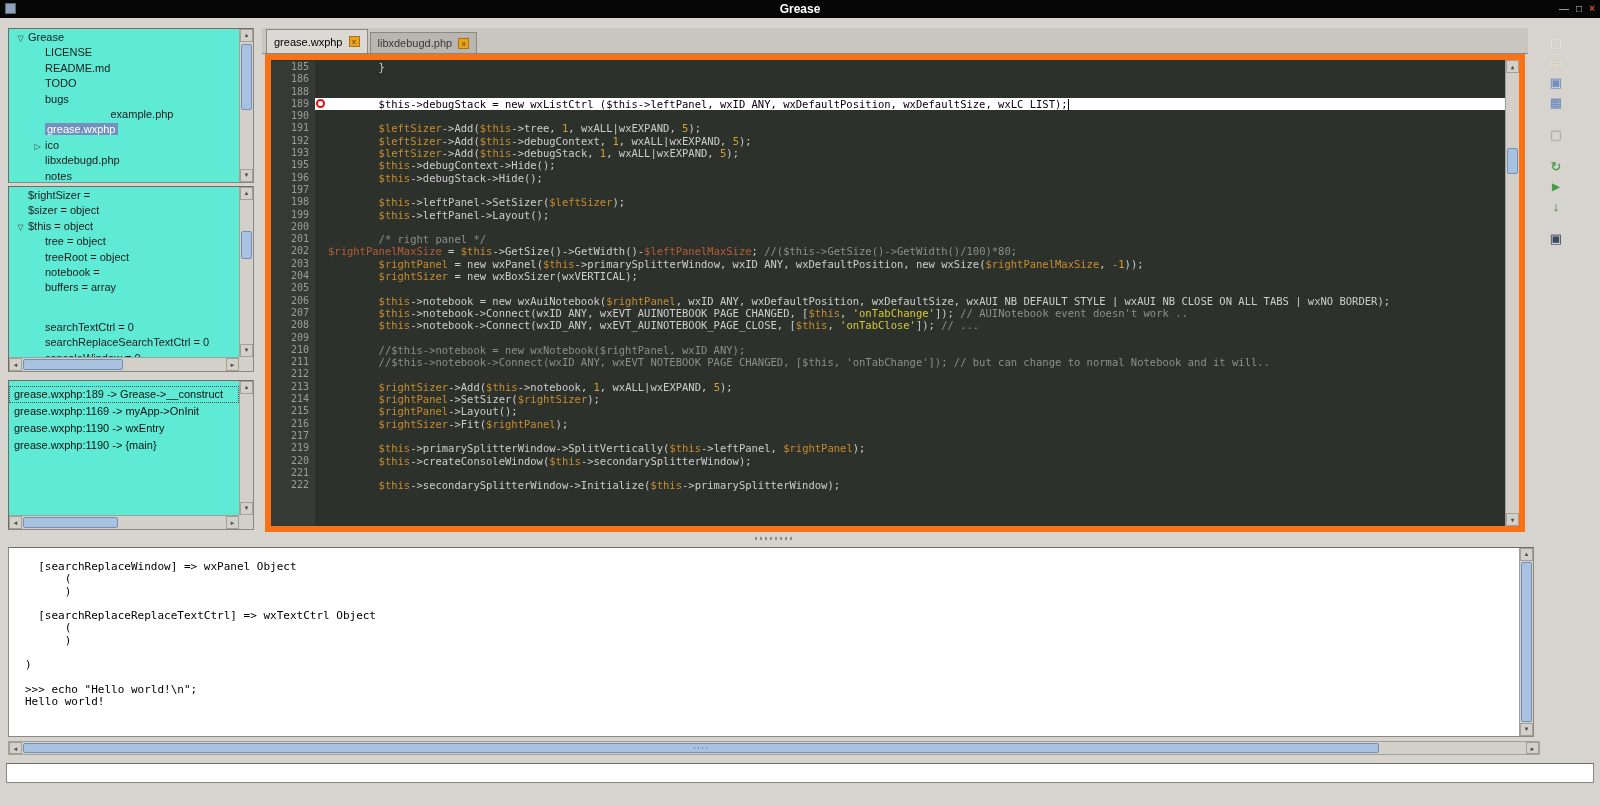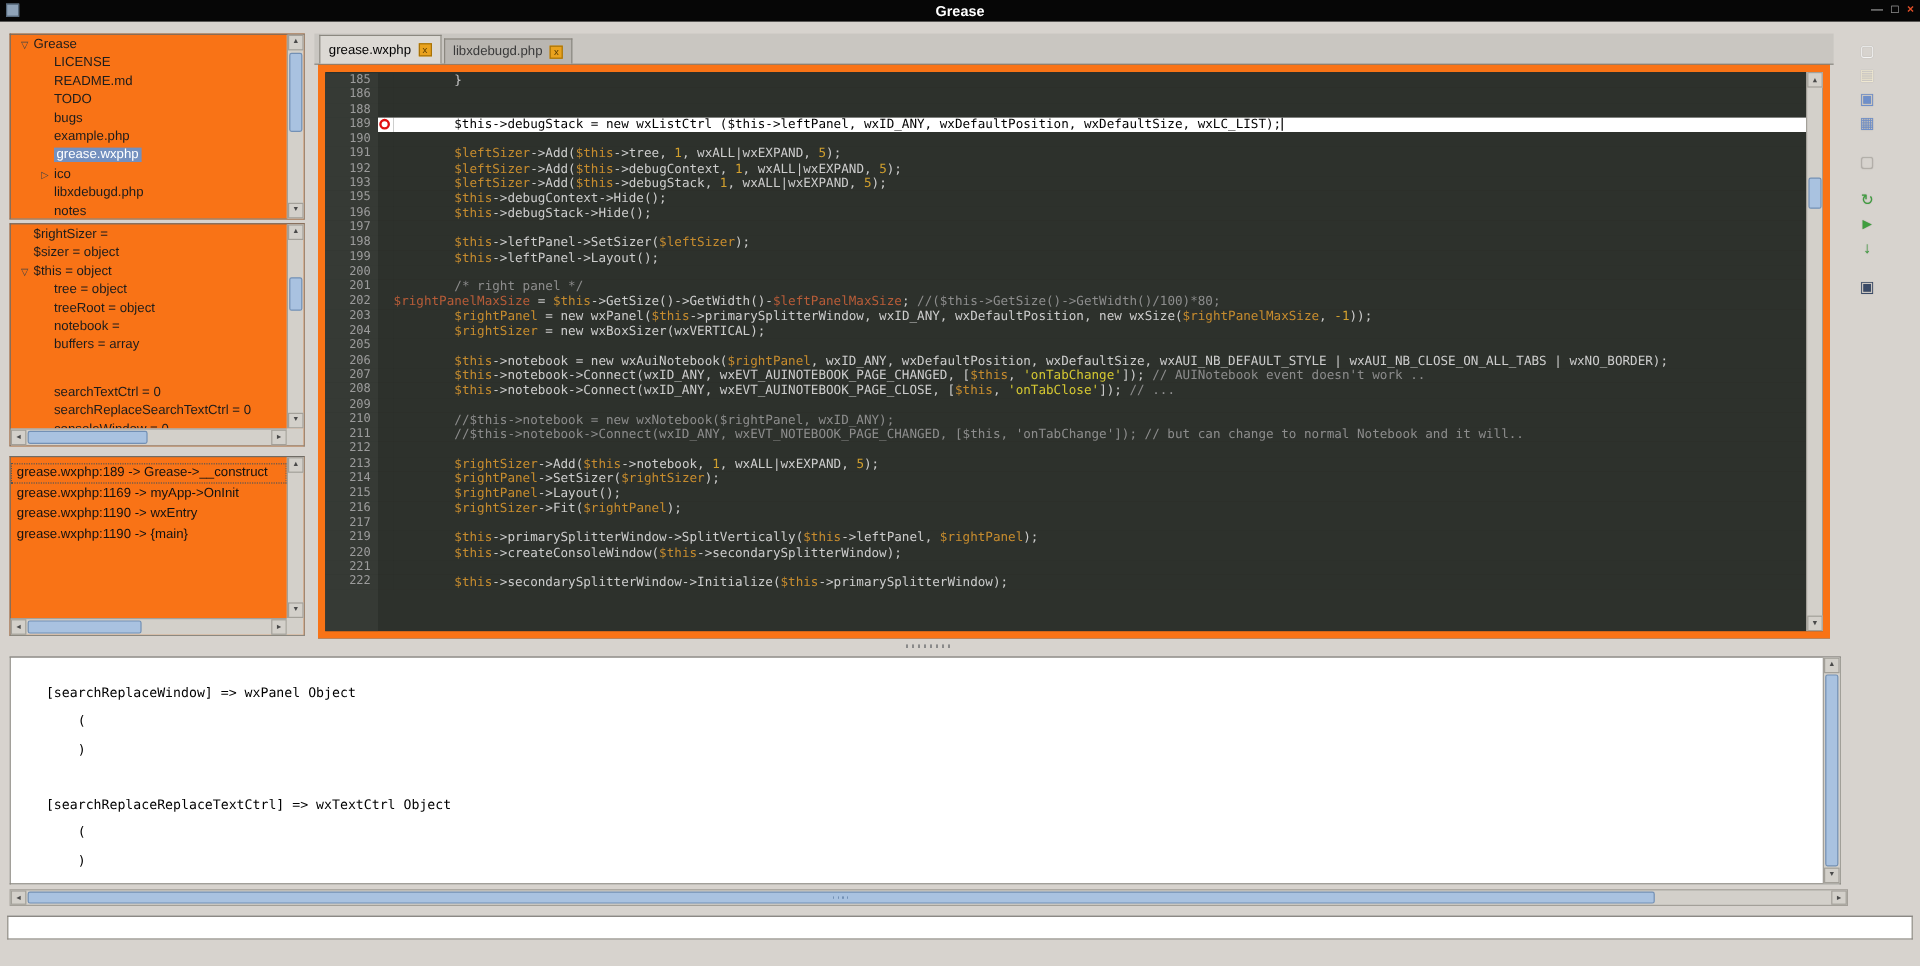--- a/index.html
+++ b/index.html
@@ -8,21 +8,21 @@
 
   
   .titlebar{position:absolute;left:0;top:0;width:1600px;height:18px;background:#060606;}
   .titlebar .title{position:absolute;left:0;right:0;top:2px;text-align:center;font-size:12px;font-weight:bold;color:#fff;}
   .app-icon{position:absolute;left:5px;top:3px;width:11px;height:11px;background:#8fa3b8;border:1px solid #56687a;}
   .winbtns{position:absolute;right:5px;top:0;height:18px;display:flex;align-items:center;gap:7px;}
   .wbtn{color:#c9c9c9;font-size:10px;line-height:10px;cursor:default;}
   .wbtn.close{color:#e04f28;font-weight:bold;}
 
   
-  .panel{position:absolute;background:#f97316;border:1px solid #8b8880;border-top-color:#6f6c66;border-left-color:#6f6c66;padding-left:17px;}
+  .panel{position:absolute;background:#5eead4;border:1px solid #8b8880;border-top-color:#6f6c66;border-left-color:#6f6c66;padding-left:17px;}
   .pc{position:absolute;left:0;top:1px;right:14px;bottom:0;overflow:hidden;font-size:11px;color:#1c1c1c;}
   .pc.hb{bottom:14px;}
 
   
   .vsb{position:absolute;top:0;right:0;bottom:0;width:14px;background:#d3d0ca;border-left:1px solid #a3a099;}
   .vsb.hb{bottom:14px;}
   .hsb{position:absolute;left:0;right:0;bottom:0;height:14px;background:#d3d0ca;border-top:1px solid #a3a099;}
   .hsb.vb{right:14px;}
   .sb-btn{position:absolute;background:#d3d0ca;border:1px solid #a3a099;color:#4a4a4a;font-size:6px;text-align:center;line-height:11px;}
   .sb-up{top:0;left:0;right:0;height:13px;}
@@ -69,21 +69,21 @@
   .side-toolbar{position:absolute;left:1546px;top:34px;width:20px;display:flex;flex-direction:column;align-items:center;gap:3px;}
   .tbtn{width:17px;height:17px;display:flex;align-items:center;justify-content:center;font-size:13px;cursor:default;text-shadow:0 0 1px rgba(0,0,0,.25);}
   .tbtn.gap{margin-top:12px;}
 
   
   .main-sash{position:absolute;left:8px;top:533px;width:1532px;height:11px;display:flex;align-items:center;justify-content:center;}
   .sash-grip{width:38px;height:3px;background:repeating-linear-gradient(90deg,#8a8a8a 0 2px,rgba(0,0,0,0) 2px 5px);}
   .console-panel{position:absolute;left:8px;top:547px;width:1526px;height:190px;background:#fff;border:1px solid #8b8880;border-top-color:#6f6c66;}
   .console-out{position:absolute;left:0;top:0;right:14px;bottom:0;overflow:hidden;padding:13px 0 0 16px;
                font-family:"DejaVu Sans Mono",monospace;font-size:11px;color:#000;}
-  .console-out div{height:12.3px;line-height:12.3px;white-space:pre;margin-top:11px;}
+  .console-out div{height:12.3px;line-height:12.3px;white-space:pre;}
   .main-hscroll{position:absolute;left:8px;top:741px;width:1532px;height:14px;background:#d3d0ca;border:1px solid #a3a099;}
   .cmd{position:absolute;left:6px;top:763px;width:1588px;height:20px;background:#fff;border:1px solid #8b8880;border-top-color:#6f6c66;
        font-family:"Liberation Sans",sans-serif;font-size:12px;padding:0 5px;outline:none;}
 </style>
 </head>
 <body>
 
 <div class="titlebar">
   <span class="app-icon"></span>
   <span class="title">Grease</span>
@@ -94,21 +94,21 @@
     </span>
 </div>
 
 <div class="panel tree-panel">
   <div class="pc">
       <div class="trow" style="padding-left: 4px;"><span class="exp">▽</span><span class="lbl">Grease</span></div>
       <div class="trow" style="padding-left: 21px;"><span class="exp"></span><span class="lbl">LICENSE</span></div>
       <div class="trow" style="padding-left: 21px;"><span class="exp"></span><span class="lbl">README.md</span></div>
       <div class="trow" style="padding-left: 21px;"><span class="exp"></span><span class="lbl">TODO</span></div>
       <div class="trow" style="padding-left: 21px;"><span class="exp"></span><span class="lbl">bugs</span></div>
-      <div class="trow" style="padding-left: 21px;"><span class="exp"></span><span class="lbl">example.php</span></div>
+      <div class="trow" style="padding-left: 21px; text-align: center;"><span class="exp"></span><span class="lbl">example.php</span></div>
       <div class="trow" style="padding-left: 21px;"><span class="exp"></span><span class="lbl sellbl">grease.wxphp</span></div>
       <div class="trow" style="padding-left: 21px;"><span class="exp">▷</span><span class="lbl">ico</span></div>
       <div class="trow" style="padding-left: 21px;"><span class="exp"></span><span class="lbl">libxdebugd.php</span></div>
       <div class="trow" style="padding-left: 21px;"><span class="exp"></span><span class="lbl">notes</span></div>
     </div>
   <div class="vsb">
     <div class="sb-btn sb-up">▲</div>
     <div class="sb-th" style="top:15px;height:66px;"></div>
     <div class="sb-btn sb-dn">▼</div>
   </div>

